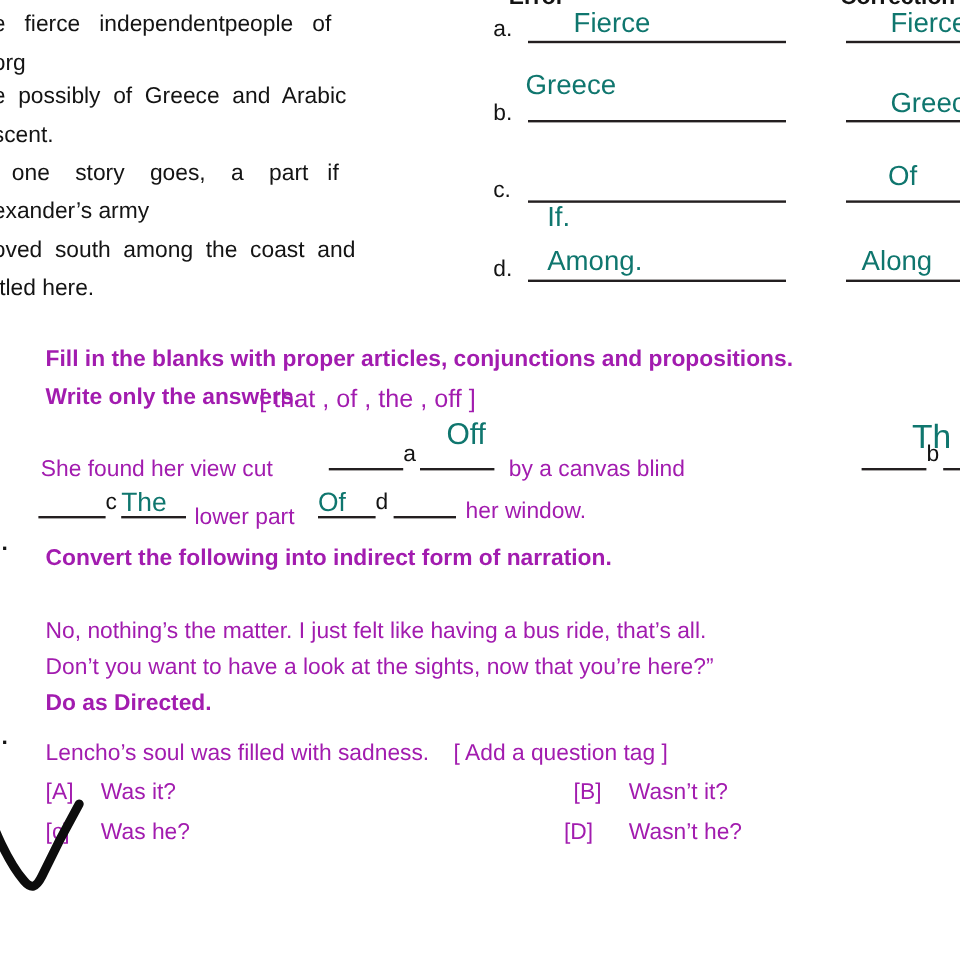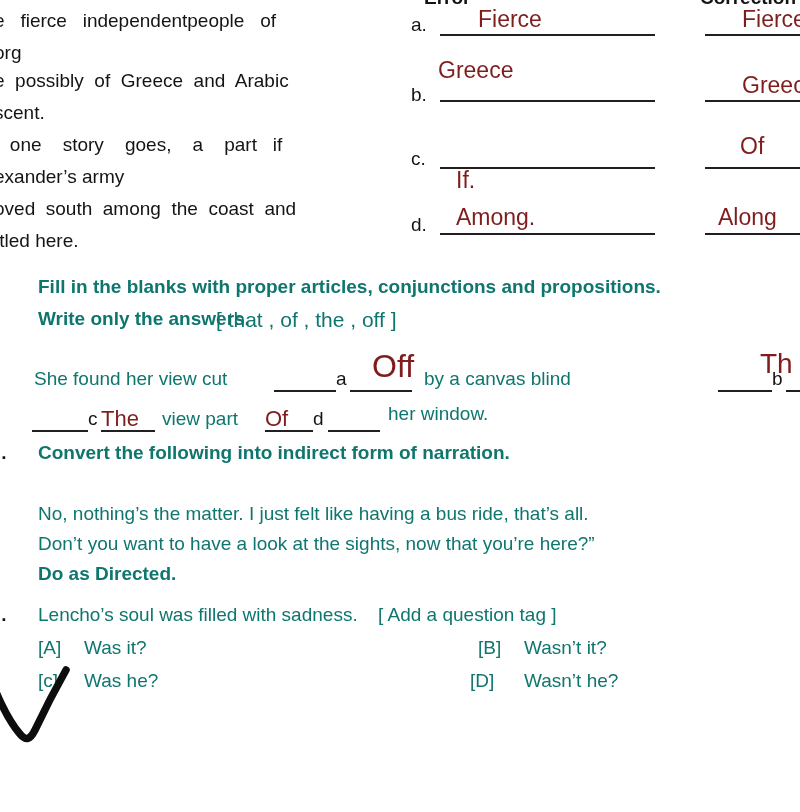--- a/index.html
+++ b/index.html
@@ -18,25 +18,25 @@
     position:absolute;
     font-size:19px;
     letter-spacing:0px;
     color:#141414;
     white-space:pre;
   }
 
   
   .ans-label{position:absolute;font-size:19px;color:#141414;}
   .ans-rule{position:absolute;border-bottom:2.5px solid #231f20;height:0;}
-  .ans-word{position:absolute;font-size:23px;color:#7f1d1d;white-space:nowrap;}
+  .ans-word{position:absolute;font-size:23px;color:#0f766e;white-space:nowrap;}
 
   
   .qnum{position:absolute;font-size:19px;color:#141414;}
-  .qtext{position:absolute;font-size:19px;color:#0f766e;white-space:nowrap;}
+  .qtext{position:absolute;font-size:19px;color:#a21caf;white-space:nowrap;margin-top:13px;}
   .qtext.b{font-weight:bold;}
   .hint{font-weight:normal;}
 
   
   .blank{position:absolute;border-bottom:2px solid #231f20;height:0;}
   .blankmark{position:absolute;font-size:19px;color:#141414;}
 
   
   .tick{position:absolute;}
 
@@ -91,34 +91,34 @@
 
   <div class="qnum" style="left:-4px;top:276px;font-weight:bold;">.</div>
   <div class="qtext b" style="left:38px;top:276px;">Fill in the blanks with proper articles, conjunctions and propositions.</div>
   <div class="qtext b" style="left:38px;top:308px;">Write only the answers.</div>
   <div class="qtext hint" style="left:216px;top:308px;font-size:21px;">[ that , of , the , off ]</div>
 
   <div class="qtext" style="left:34px;top:368px;">She  found  her  view  cut</div>
   <div class="blank" style="left:274px;top:390px;width:62px;"></div>
   <div class="blankmark" style="left:336px;top:368px;">a</div>
   <div class="blank" style="left:350px;top:390px;width:62px;"></div>
-  <div class="ans-word" style="left:372px;top:348px;font-size:32px;">Off</div>
+  <div class="ans-word" style="left:372px;top:348px;font-size:25px;">Off</div>
 
   <div class="qtext" style="left:424px;top:368px;">by  a  canvas  blind</div>
   <div class="blank" style="left:718px;top:390px;width:54px;"></div>
   <div class="blankmark" style="left:772px;top:368px;">b</div>
   <div class="blank" style="left:786px;top:390px;width:20px;"></div>
   <div class="ans-word" style="left:760px;top:348px;font-size:28px;">Th</div>
 
   <div class="blank" style="left:32px;top:430px;width:56px;"></div>
   <div class="blankmark" style="left:88px;top:408px;">c</div>
   <div class="ans-word" style="left:101px;top:406px;font-size:22px;">The</div>
   <div class="blank" style="left:101px;top:430px;width:54px;"></div>
 
-  <div class="qtext" style="left:162px;top:408px;">view part</div>
+  <div class="qtext" style="left:162px;top:408px;">lower part</div>
 
   <div class="ans-word" style="left:265px;top:406px;font-size:22px;">Of</div>
   <div class="blank" style="left:265px;top:430px;width:48px;"></div>
   <div class="blankmark" style="left:313px;top:408px;">d</div>
   <div class="blank" style="left:328px;top:430px;width:52px;"></div>
 
   <div class="qtext" style="left:388px;top:403px;">her window.</div>
 
   <div class="qnum" style="left:-4px;top:442px;font-weight:bold;">..</div>
   <div class="qtext b" style="left:38px;top:442px;">Convert the following into indirect form of narration.</div>

